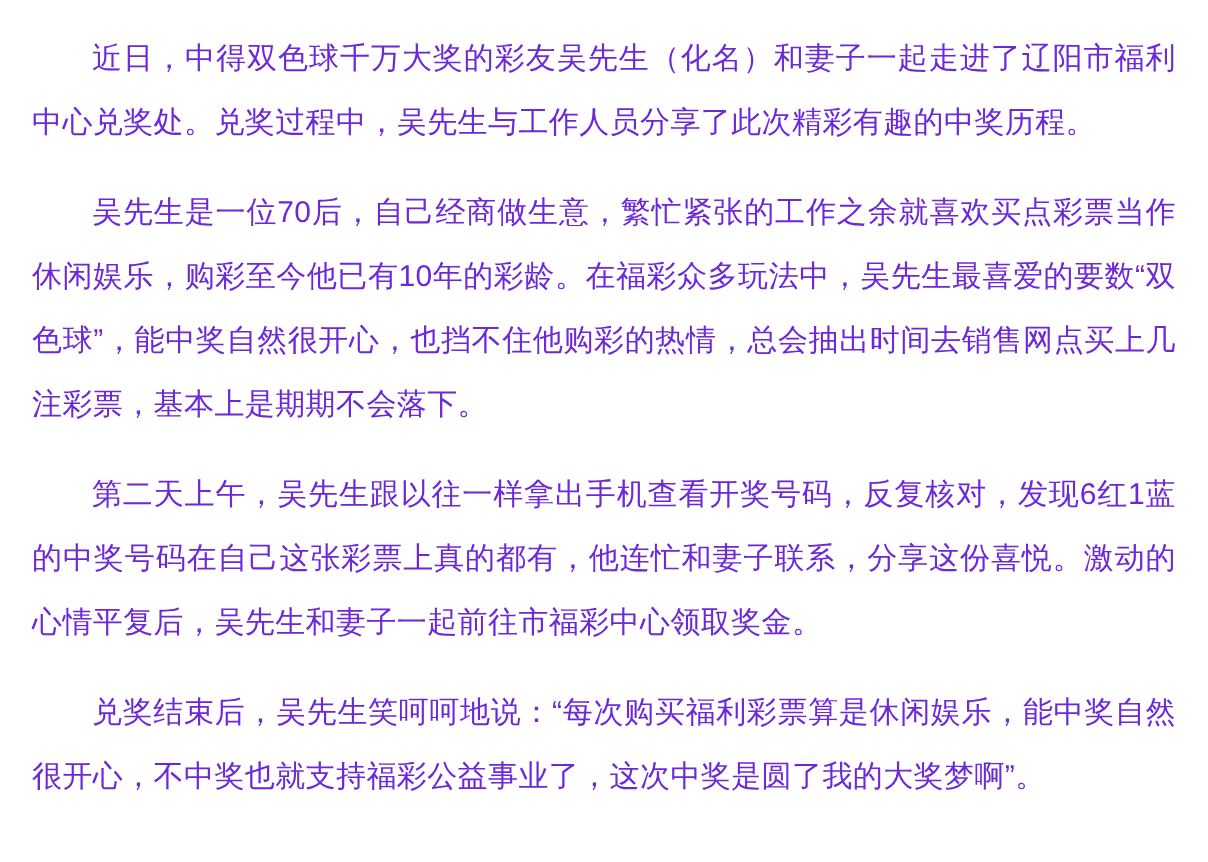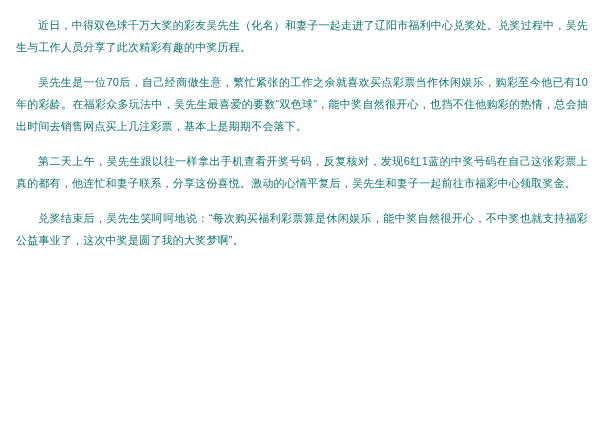--- a/index.html
+++ b/index.html
@@ -14,23 +14,23 @@
   }
   #article {
     box-sizing: border-box;
     width: 604px;
     height: 431px;
     padding: 14px 16px 10px 16px;
     background: #ffffff;
   }
   .para {
     margin: 0 0 13px 0;
-    font-size: 11px;
-    line-height: 22px;
-    color: #0f766e;
+    font-size: 15px;
+    line-height: 32px;
+    color: #6d28d9;
     text-align: justify;
     text-indent: 2em;
     letter-spacing: 0.2px;
     font-family: "Liberation Sans", sans-serif;
   }
   .para:last-child {
     margin-bottom: 12px;
   }
 </style>
 </head>

